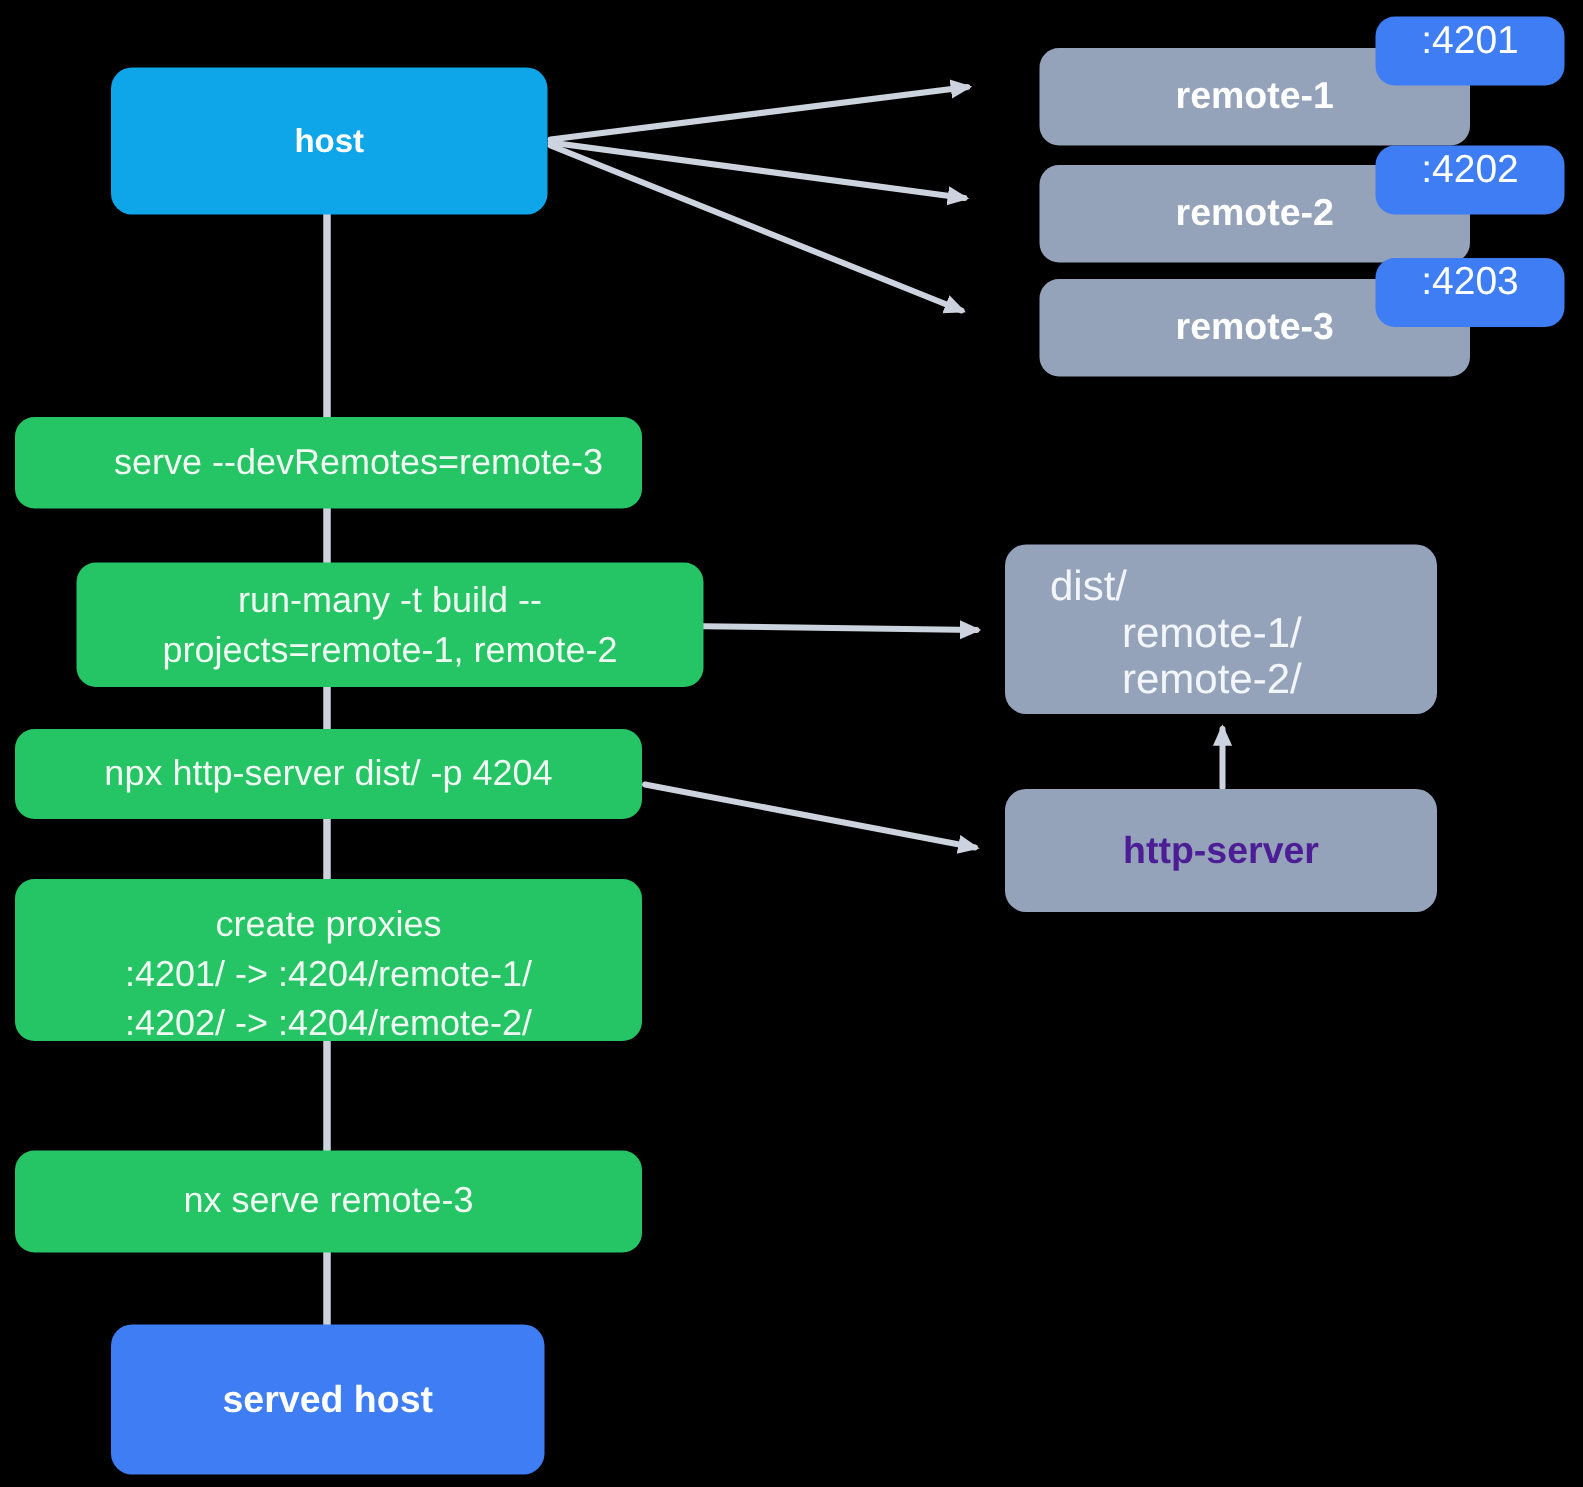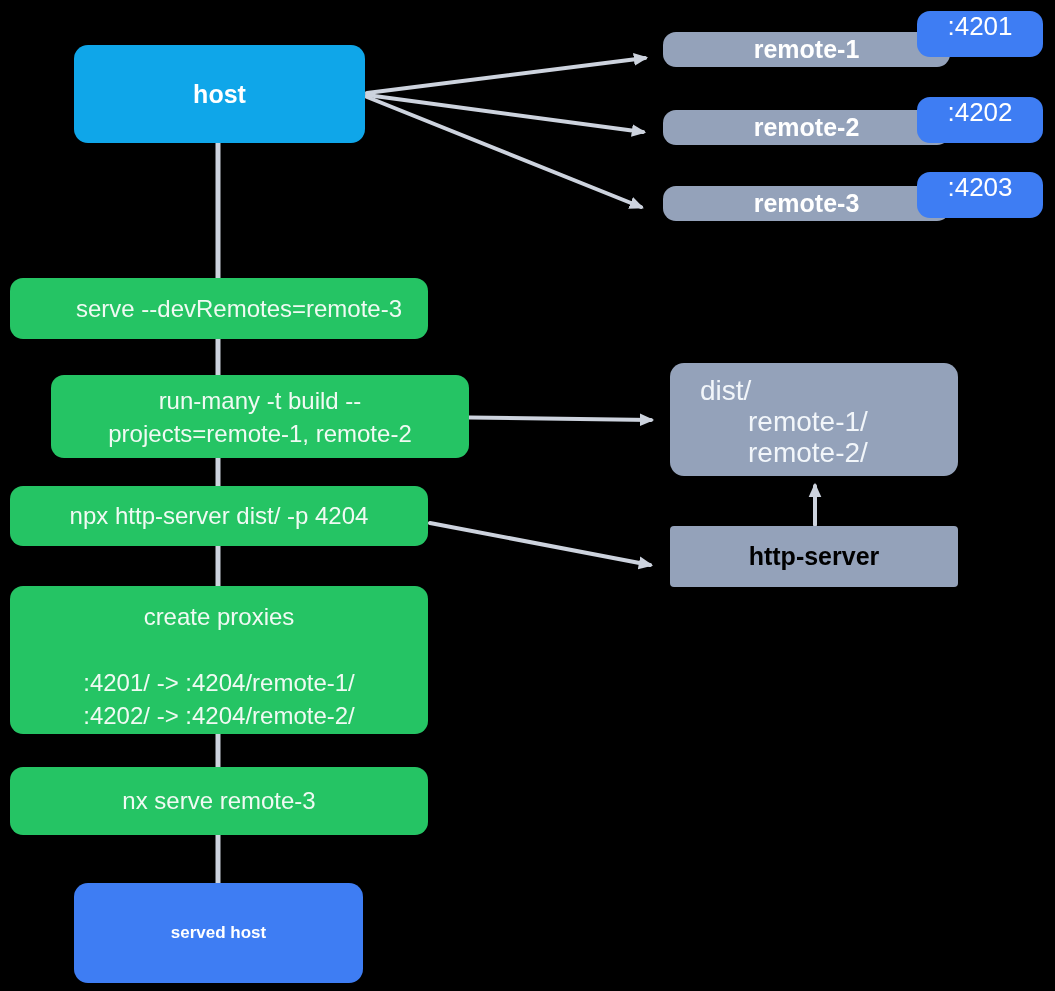--- a/index.html
+++ b/index.html
@@ -30,30 +30,30 @@
     display: flex;
     align-items: center;
     justify-content: center;
     text-align: center;
     z-index: 1;
   }
   .host-node {
     left: 74px; top: 45px; width: 291px; height: 98px;
     background: var(--host-blue, #0FA6E9);
     border-radius: 14px;
-    color: #ffffff; font-weight: bold; font-size: 25px;
+    color: #ffffff; font-weight: bold; font-size: 22px;
   }
   .served-node {
     left: 74px; top: 883px; width: 289px; height: 100px;
     background: var(--badge-blue, #3E7DF3);
     border-radius: 14px;
-    color: #ffffff; font-weight: bold; font-size: 17px;
+    color: #ffffff; font-weight: bold; font-size: 25px;
   }
   .remote-node {
-    left: 663px; width: 287px; height: 35px;
+    left: 693px; width: 287px; height: 65px;
     background: var(--node-gray, #94A2BA);
     border-radius: 13px;
     color: #ffffff; font-weight: bold; font-size: 25px;
     z-index: 1;
   }
   .remote-1 { top: 32px; }
   .remote-2 { top: 110px; }
   .remote-3 { top: 186px; }
   .badge {
     position: absolute;
@@ -73,39 +73,39 @@
     background: var(--command-green, #25C464);
     border-radius: 13px;
     display: flex; align-items: center; justify-content: center;
     color: #F0FAF3; font-size: 24px;
     text-align: center;
     z-index: 1;
   }
   .cmd-serve      { top: 278px; height: 61px; padding-left: 40px; }
   .cmd-run-many   { top: 375px; height: 83px; flex-direction: column; line-height: 33px; margin-left: 41px; }
   .cmd-httpserver { top: 486px; height: 60px; }
-  .cmd-proxies    { top: 586px; height: 148px; flex-direction: column; justify-content: flex-start; padding-top: 14px; line-height: 33px; }
+  .cmd-proxies    { top: 586px; height: 108px; flex-direction: column; justify-content: flex-start; padding-top: 14px; line-height: 33px; }
   .cmd-nx-serve   { top: 767px; height: 68px; }
   .spacer-line { height: 33px; width: 100%; }
   .dist-node {
     position: absolute;
     left: 670px; top: 363px; width: 288px; height: 113px;
     background: var(--node-gray, #94A2BA);
     border-radius: 14px;
     color: #F2F6FA; font-size: 28px;
     padding: 12px 0 0 30px;
     line-height: 31px;
     z-index: 1;
   }
   .dist-child { padding-left: 48px; }
   .http-node {
-    left: 670px; top: 526px; width: 288px; height: 61px;
+    left: 670px; top: 526px; width: 288px; height: 82px;
     background: var(--node-gray, #94A2BA);
-    border-radius: 4px;
-    color: #000000; font-weight: bold; font-size: 25px;
+    border-radius: 14px;
+    color: #4c1d95; font-weight: bold; font-size: 25px;
   }
   line { stroke: var(--connector-gray, #CDD3DE); stroke-width: 4; stroke-linecap: round; }
   line.trunk { stroke-width: 5; stroke-linecap: butt; }
 </style>
 </head>
 <body>
 
 <div class="canvas">
 
   <svg class="connectors" width="1055" height="991" viewBox="0 0 1055 991" xmlns="http://www.w3.org/2000/svg">

